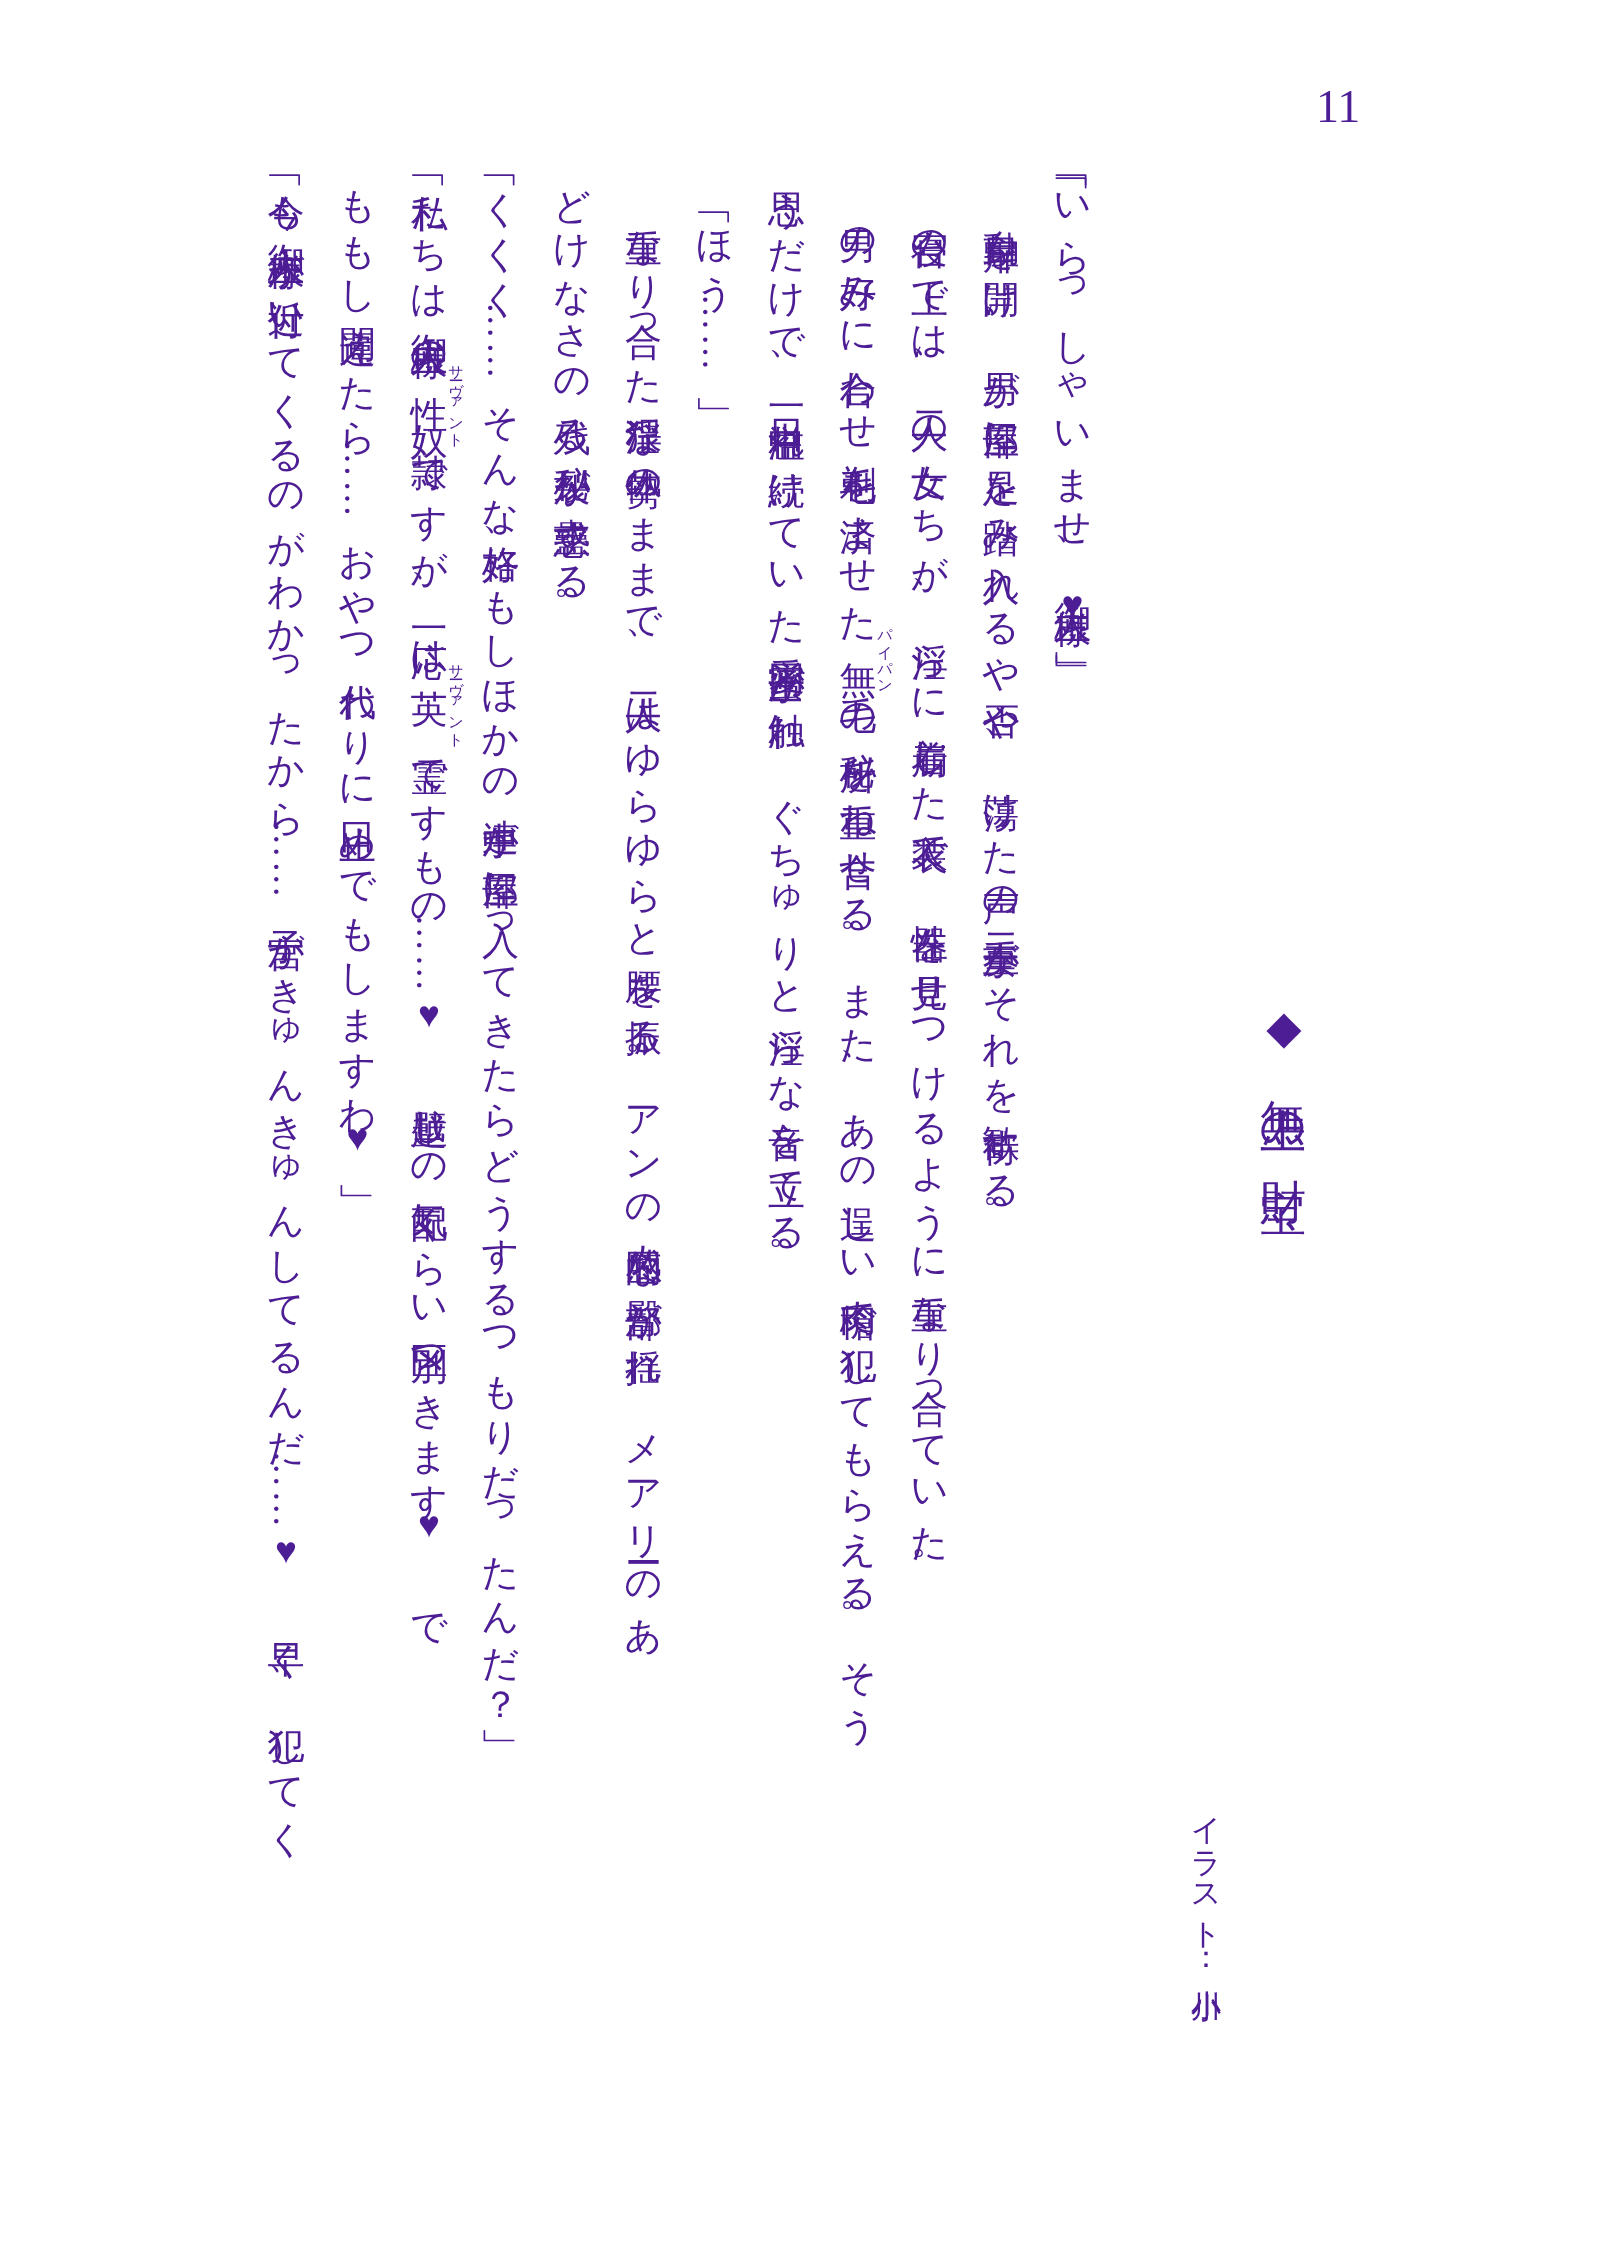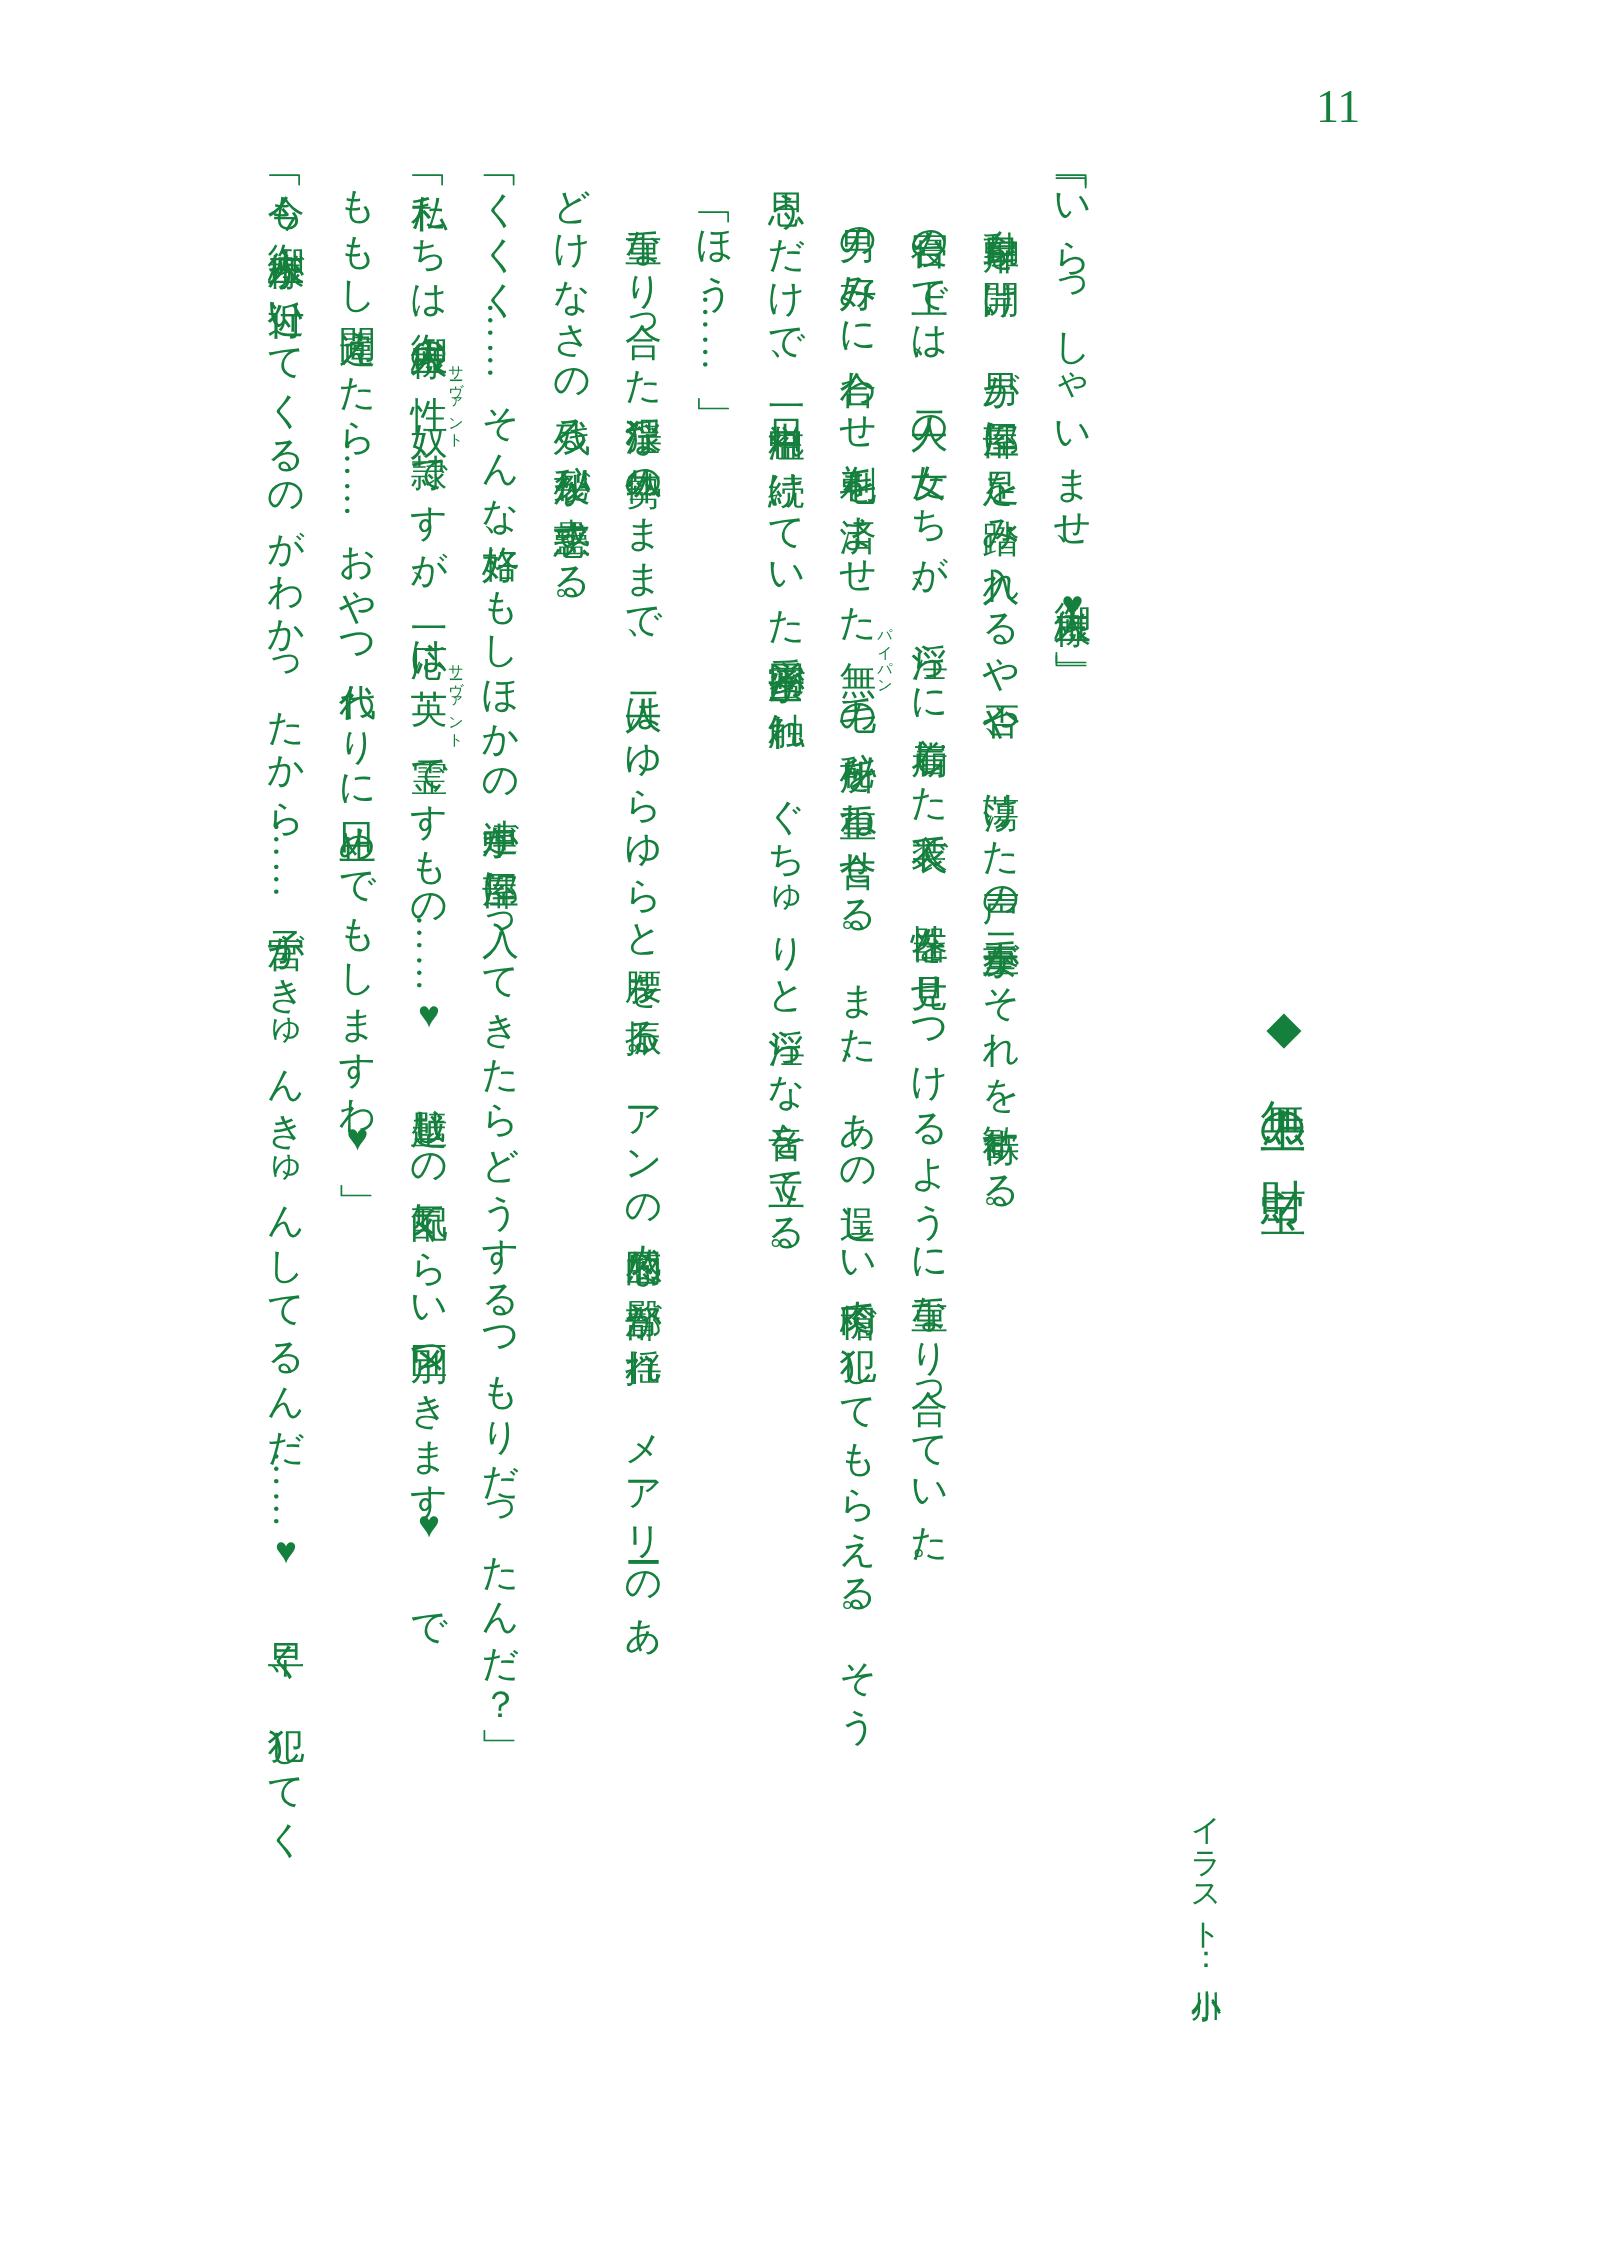--- a/index.html
+++ b/index.html
@@ -2,21 +2,21 @@
 <html><head>
 <meta charset="utf-8">
 <style>
   * { margin: 0; padding: 0; box-sizing: border-box; }
   html, body { background: #ffffff; }
   .page {
     position: relative;
     width: 1600px;
     height: 2264px;
     background: #ffffff;
-    color: #15803d;
+    color: #4c1d95;
     font-family: "Liberation Serif", "DejaVu Serif", serif;
     overflow: hidden;
   }
   .page-number {
     position: absolute;
     left: 1316px;
     top: 84px;
     font-size: 46px;
     line-height: 1;
   }

